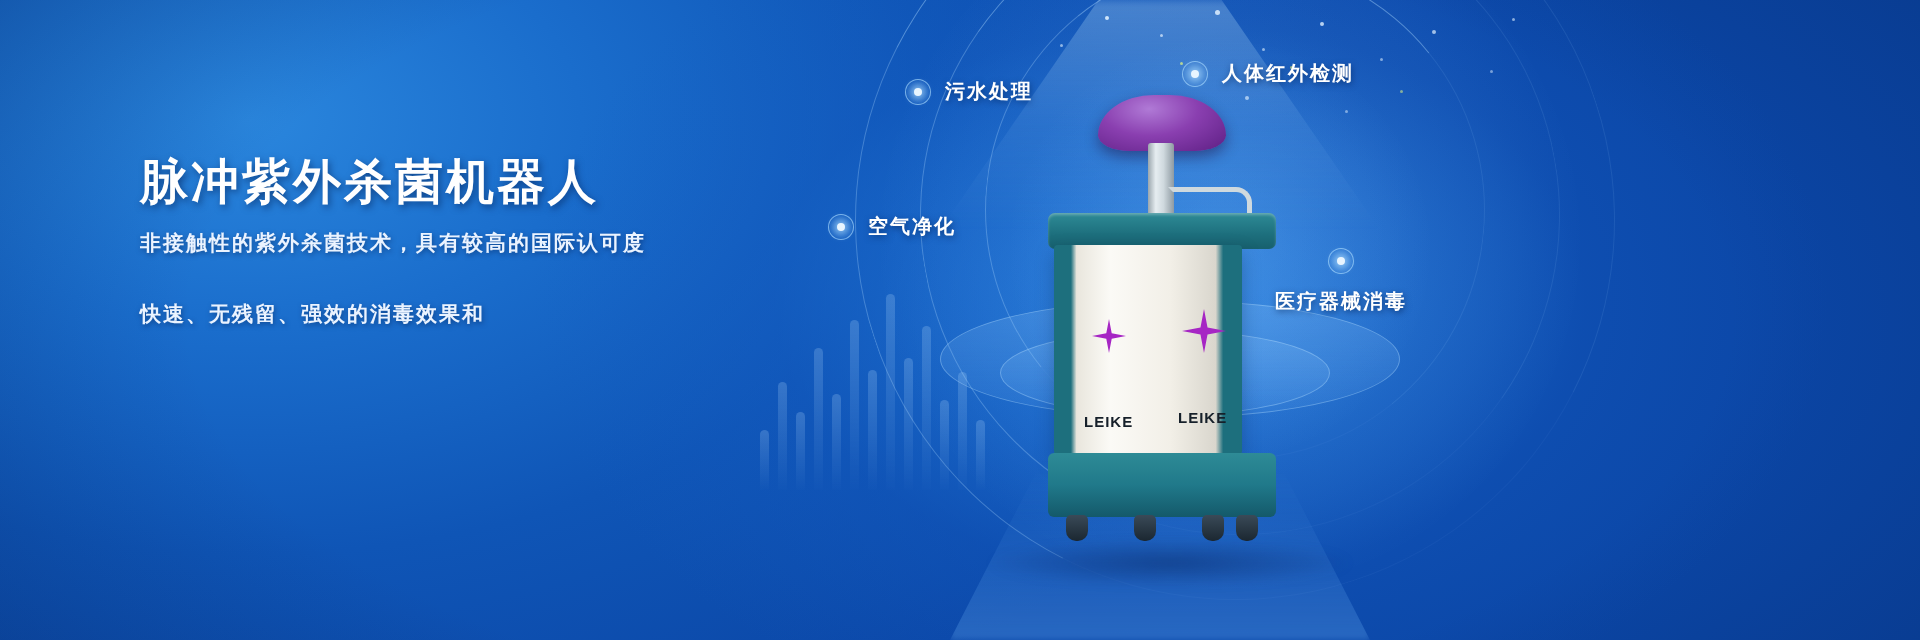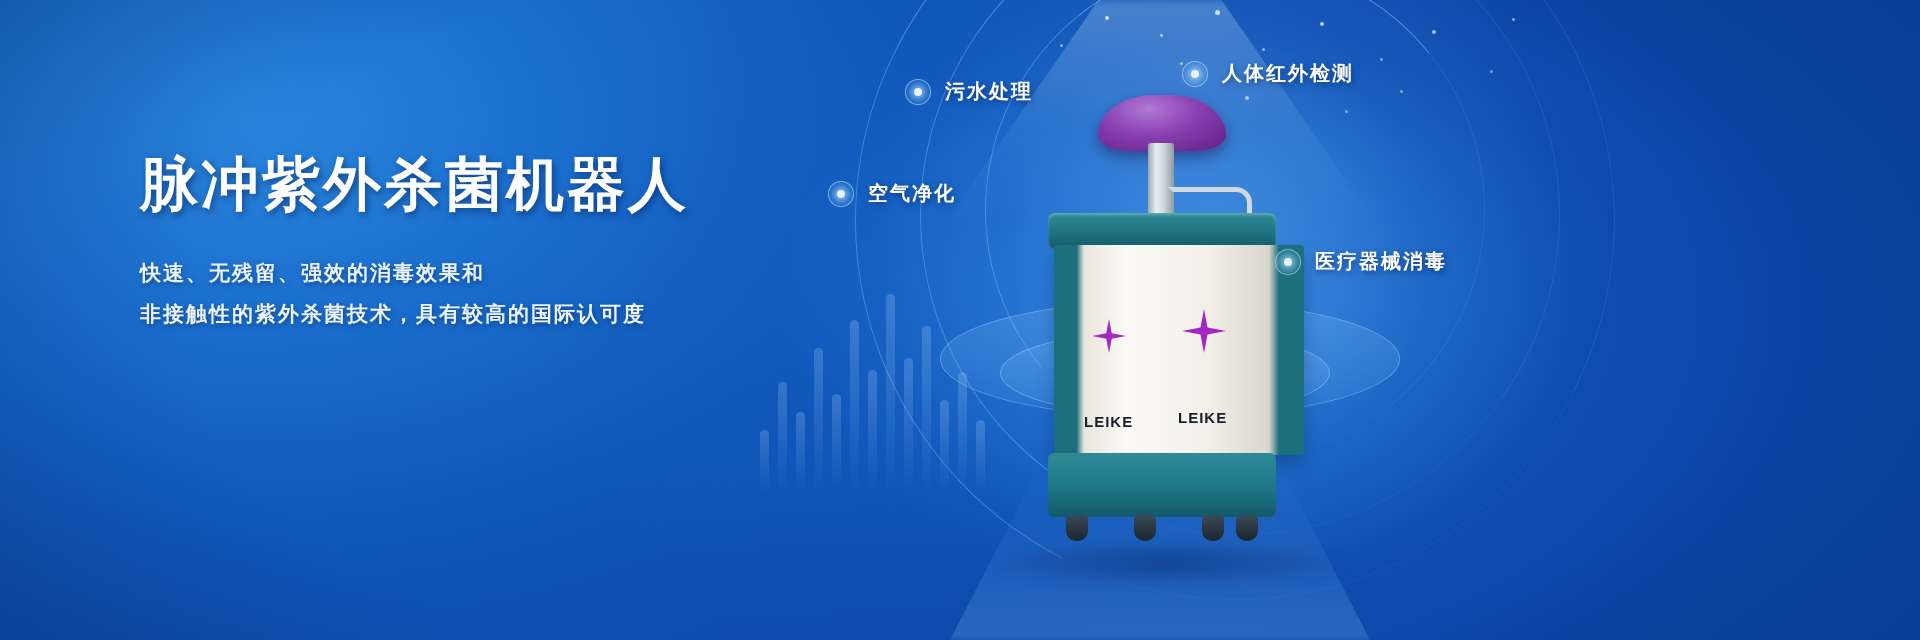--- a/index.html
+++ b/index.html
@@ -20,24 +20,24 @@
   
   .vignette {
     position:absolute; inset:0;
     background:
       radial-gradient(ellipse 1400px 700px at 50% 50%, rgba(0,0,0,0) 55%, rgba(4,36,96,0.45) 100%);
     pointer-events:none;
   }
   
   .copy { position:absolute; left:140px; top:148px; width:720px; }
   .headline {
-    font-family:Liberation Serif, serif;
+    font-family:Liberation Mono, monospace;
     font-weight:bold;
     color:#ffffff;
-    font-size:58px;
+    font-size:48px;
     letter-spacing:3px;
     line-height:74px;
     text-shadow:2px 3px 7px rgba(3,30,80,0.55);
     white-space:nowrap;
   }
   .sub {
     margin-top:30px;
     font-family:"DejaVu Serif", serif;
     font-weight:bold;
     color:#eaf3ff;
@@ -113,21 +113,21 @@
     border:5px solid; border-color:#cfd9de #cfd9de transparent transparent;
     border-radius:0 16px 0 0;
   }
   .top-cap {
     position:absolute; left:18px; top:118px; width:228px; height:36px;
     background:linear-gradient(180deg,#2e8b96 0%, #1d6f7d 60%, #17606d 100%);
     border-radius:7px;
     box-shadow:inset 0 2px 3px rgba(255,255,255,0.28);
   }
   .body-main {
-    position:absolute; left:24px; top:150px; width:250px; height:210px;
+    position:absolute; left:24px; top:150px; width:188px; height:210px;
     background:linear-gradient(90deg,#1d6f7d 0%, #1d6f7d 9%, #e9e6dd 12%, #fbfaf6 30%, #f2efe7 62%, #d9d6cd 86%, #1d6f7d 90%, #1d6f7d 100%);
     border-radius:4px;
     box-shadow:0 8px 18px rgba(8,40,90,0.35);
   }
   .star {
     position:absolute; width:34px; height:34px;
     background:#a626c4;
     clip-path:polygon(50% 0%, 58% 42%, 100% 50%, 58% 58%, 50% 100%, 42% 58%, 0% 50%, 42% 42%);
   }
   .brand {
@@ -231,29 +231,29 @@
   <div class="feature left-side" style="left:905px; top:78px;justify-content:space-between;">
     <span class="feat-label">污水处理</span>
     <span class="feat-dot"></span>
   </div>
 
   <div class="feature" style="left:1182px; top:60px;">
     <span class="feat-dot"></span>
     <span class="feat-label">人体红外检测</span>
   </div>
 
-  <div class="feature left-side" style="left:828px; top:180px;">
+  <div class="feature left-side" style="left:828px; top:213px;">
     <span class="feat-label">空气净化</span>
     <span class="feat-dot"></span>
   </div>
 
-  <div class="feature" style="left:1275px; top:248px;">
+  <div class="feature" style="left:1275px; top:248px;flex-direction:column;">
     <span class="feat-dot"></span>
     <span class="feat-label">医疗器械消毒</span>
   </div>
 
   <div class="copy">
     <div class="headline">脉冲紫外杀菌机器人</div>
+    <div class="sub" style="margin-top:0">非接触性的紫外杀菌技术，具有较高的国际认可度</div>
     <div class="sub">快速、无残留、强效的消毒效果和</div>
-    <div class="sub" style="margin-top:0">非接触性的紫外杀菌技术，具有较高的国际认可度</div>
   </div>
 
 </div>
 
 </body></html>

